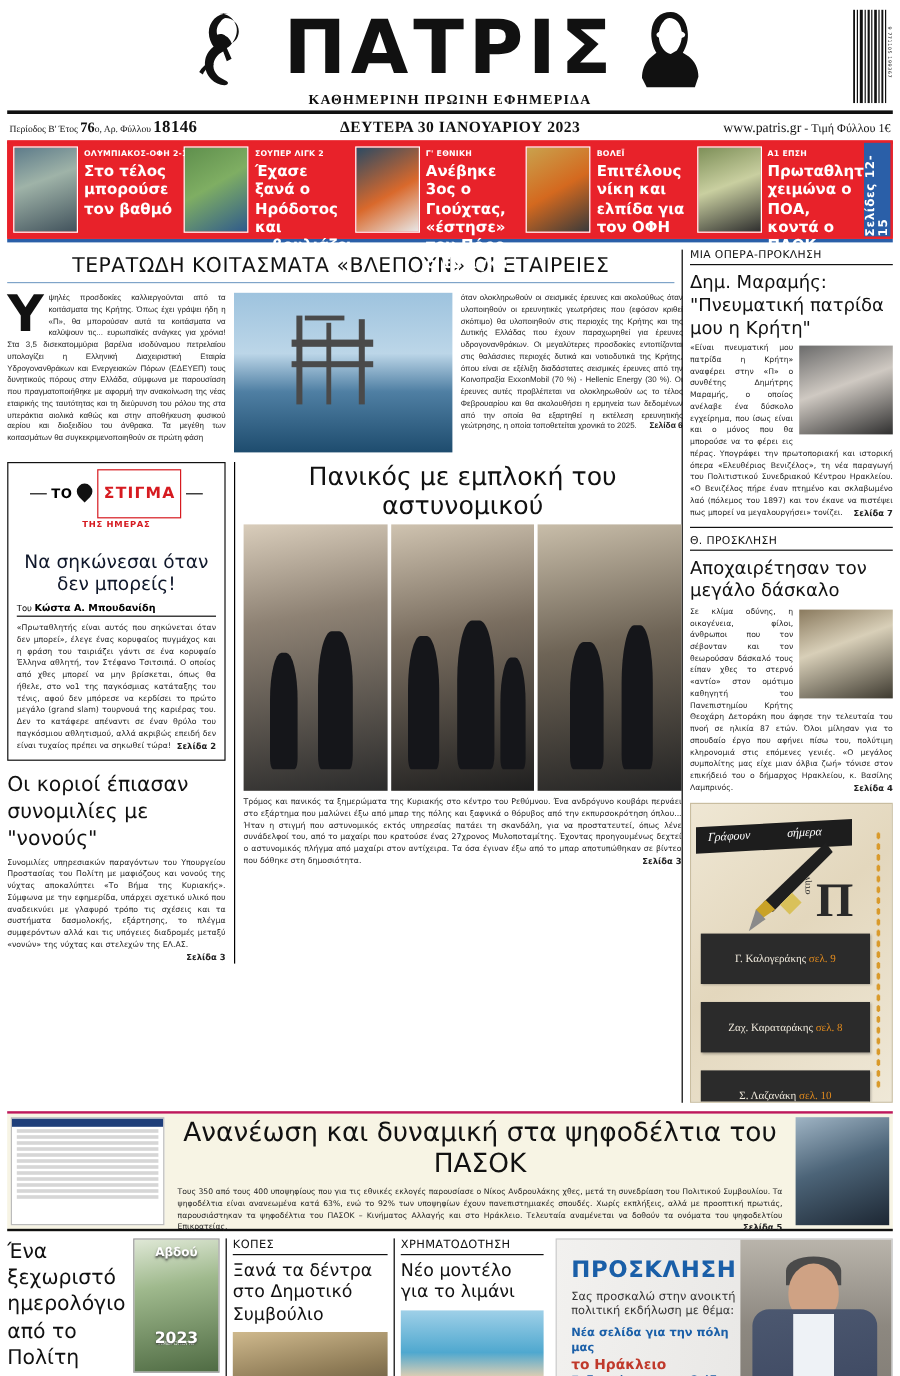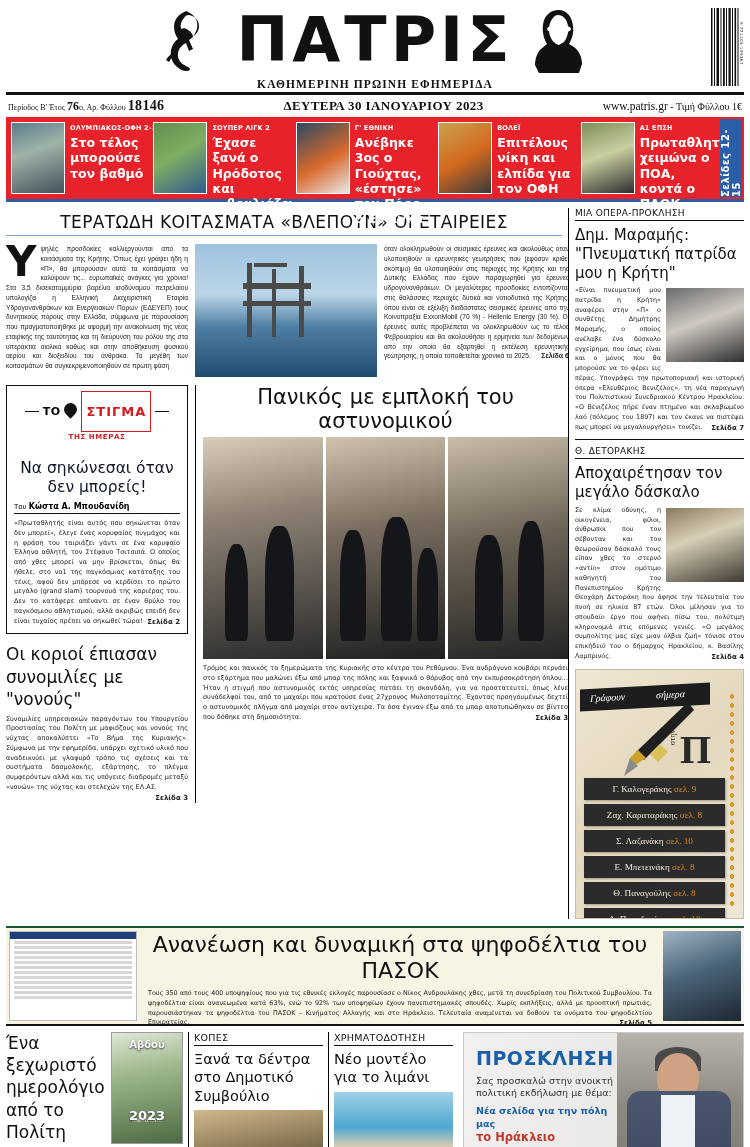--- a/index.html
+++ b/index.html
@@ -135,27 +135,27 @@
   .gf-ribbon span.b { left:76px; }
   .gf-pen { position:absolute; left:34px; top:30px; width:84px; height:78px; }
   .gf-pi { position:absolute; left:104px; top:56px; font-size:40px; font-weight:bold; color:#2a2a2a;
     font-family:"Liberation Serif",serif; }
   .gf-stin { position:absolute; left:92px; top:60px; font-size:8px; color:#2a2a2a;
     writing-mode:vertical-rl; transform:rotate(180deg); font-family:"Liberation Serif",serif; }
   .gf-dots { position:absolute; right:8px; top:22px; bottom:10px; width:6px;
     background-image:radial-gradient(#d99a2b 40%, transparent 42%);
     background-size:6px 9px; }
   .gf-list { position:absolute; left:8px; right:18px; top:108px; }
-  .gf-item { background:#2b2b2b; color:#efe9dc; margin-bottom:4px; padding:6px 8px;
+  .gf-item { background:#2b2b2b; color:#efe9dc; margin-bottom:15px; padding:16px 8px;
     font-family:"Liberation Serif",serif; font-size:9.2px; text-align:center;
     box-shadow:1px 1px 2px rgba(0,0,0,0.3); }
   .gf-item em { color:#e08a1e; font-style:normal; }
 
   
-  .pasok { display:flex; margin:7px 6px 0 6px; border-top:2px solid #14532d; border-bottom:2px solid #111;
+  .pasok { display:flex; margin:7px 6px 0 6px; border-top:2px solid #be185d; border-bottom:2px solid #111;
     background:#f7f4e4; height:100px; align-items:stretch; }
   .pk-thumb { width:128px; flex:0 0 128px; margin:3px; background:#fff; border:1px solid #bbb;
     position:relative; overflow:hidden; }
   .pk-thumb .t-head { height:7px; background:#1f3f7a; }
   .pk-thumb .t-row { height:3px; background:#d6d6d6; margin:2px 4px; }
   .pk-mid { flex:1 1 auto; padding:4px 8px 2px 8px; min-width:0; }
   .pk-head { text-align:center; font-size:22px; line-height:1.2; color:#111; }
   .pk-text { font-size:6.4px; line-height:1.5; text-align:justify; margin-top:5px; color:#222; }
   .pk-photo { width:78px; flex:0 0 78px; margin:3px; background:linear-gradient(160deg,#9fb4c4 0%,#4c6478 45%,#1d2733 100%); }
 
@@ -389,21 +389,21 @@
       <div class="rc-head">Δημ. Μαραμής: "Πνευματική πατρίδα μου η Κρήτη"</div>
       <div class="rc-wrap">
         <div class="rc-photo"></div>
         <div class="rc-text">
           <span>«Είναι πνευματική μου πατρίδα η Κρήτη» αναφέρει στην «Π» ο συνθέτης Δημήτρης Μαραμής, ο οποίος ανέλαβε ένα δύσκολο εγχείρημα, που ίσως είναι και ο μόνος που θα μπορούσε να το φέρει εις πέρας. Υπογράφει την πρωτοποριακή και ιστορική όπερα «Ελευθέριος Βενιζέλος», τη νέα παραγωγή του Πολιτιστικού Συνεδριακού Κέντρου Ηρακλείου. «Ο Βενιζέλος πήρε έναν πτημένο και σκλαβωμένο λαό (πόλεμος του 1897) και τον έκανε να πιστέψει πως μπορεί να μεγαλουργήσει» τονίζει.</span>
           <span class="page-ref">Σελίδα 7</span>
         </div>
       </div>
       <div class="rc-sep"></div>
 
-      <div class="rc-kicker">Θ. ΔΕΤΟΡΑΚΗΣ</div>
+      <div class="rc-kicker">Θ. ΠΡΟΣΚΛΗΣΗ</div>
       <div class="rc-head">Αποχαιρέτησαν τον μεγάλο δάσκαλο</div>
       <div class="rc-wrap">
         <div class="rc-photo p-church"></div>
         <div class="rc-text">
           <span>Σε κλίμα οδύνης, η οικογένεια, φίλοι, άνθρωποι που τον σέβονταν και τον θεωρούσαν δάσκαλό τους είπαν χθες το στερνό «αντίο» στον ομότιμο καθηγητή του Πανεπιστημίου Κρήτης Θεοχάρη Δετοράκη που άφησε την τελευταία του πνοή σε ηλικία 87 ετών. Όλοι μίλησαν για το σπουδαίο έργο που αφήνει πίσω του, πολύτιμη κληρονομιά στις επόμενες γενιές. «Ο μεγάλος συμπολίτης μας είχε μιαν όλβια ζωή» τόνισε στον επικήδειό του ο δήμαρχος Ηρακλείου, κ. Βασίλης Λαμπρινός.</span>
           <span class="page-ref">Σελίδα 4</span>
         </div>
       </div>
 
       <div class="grafoun">

